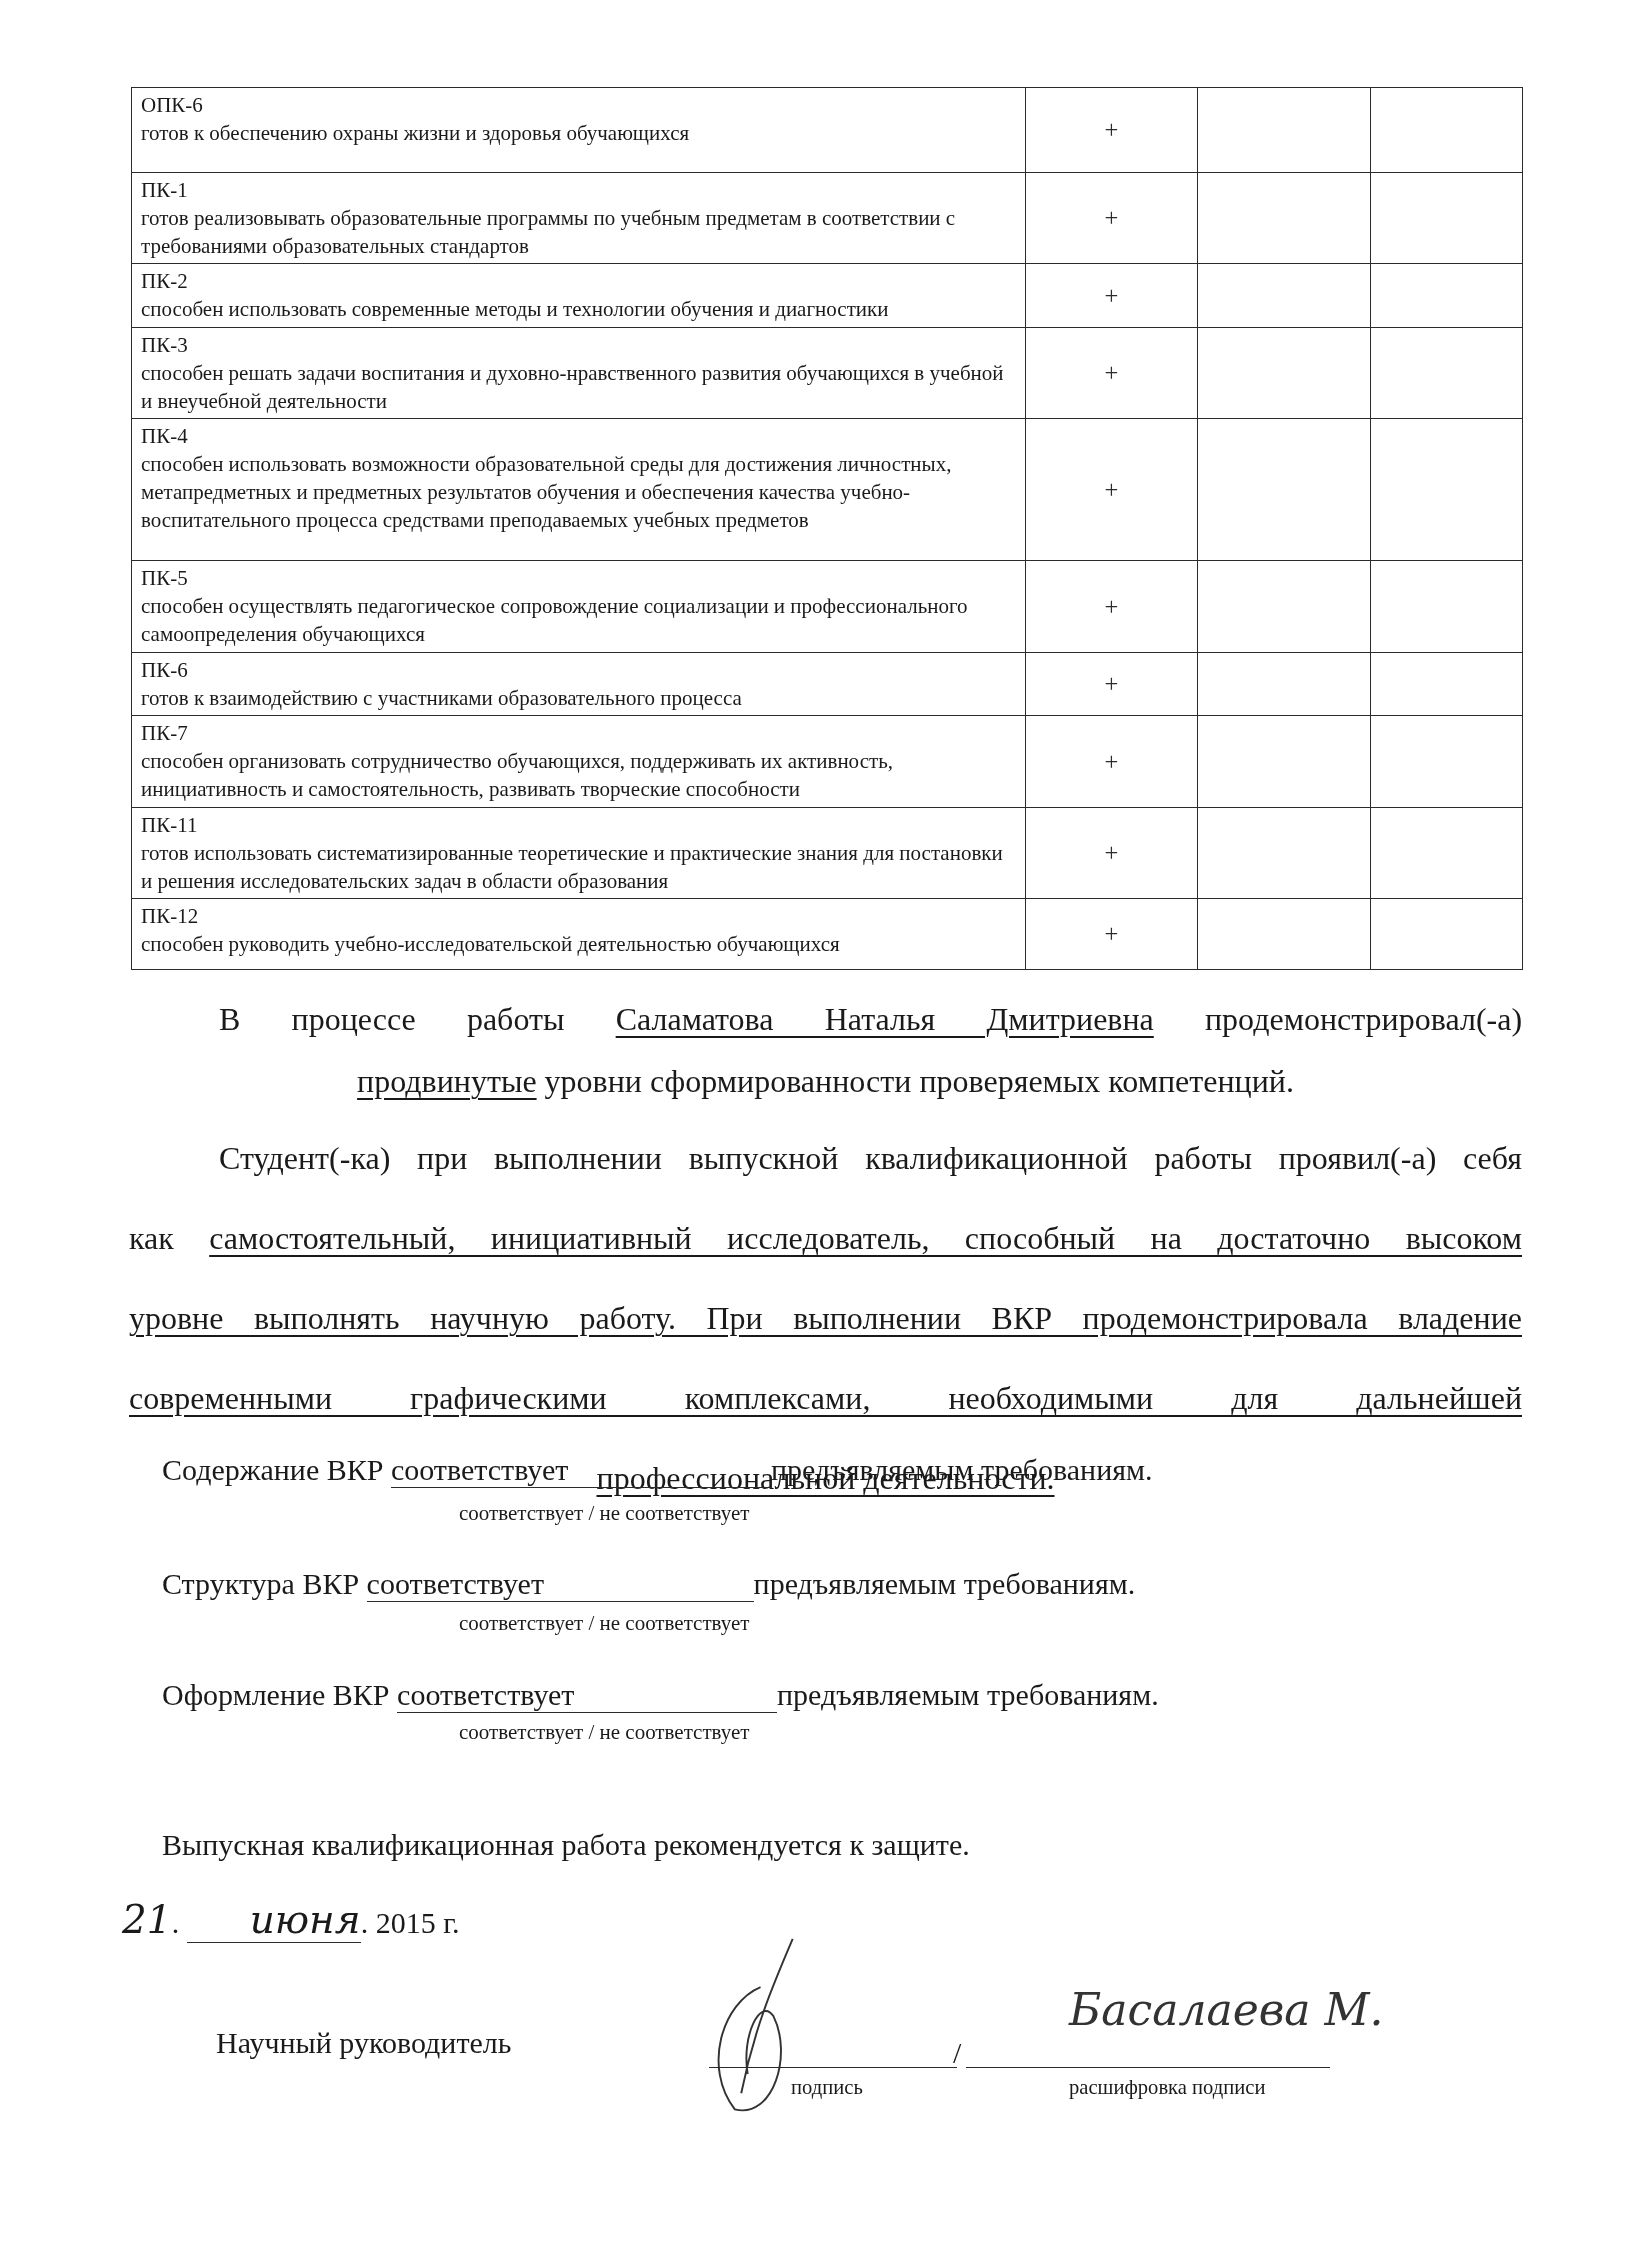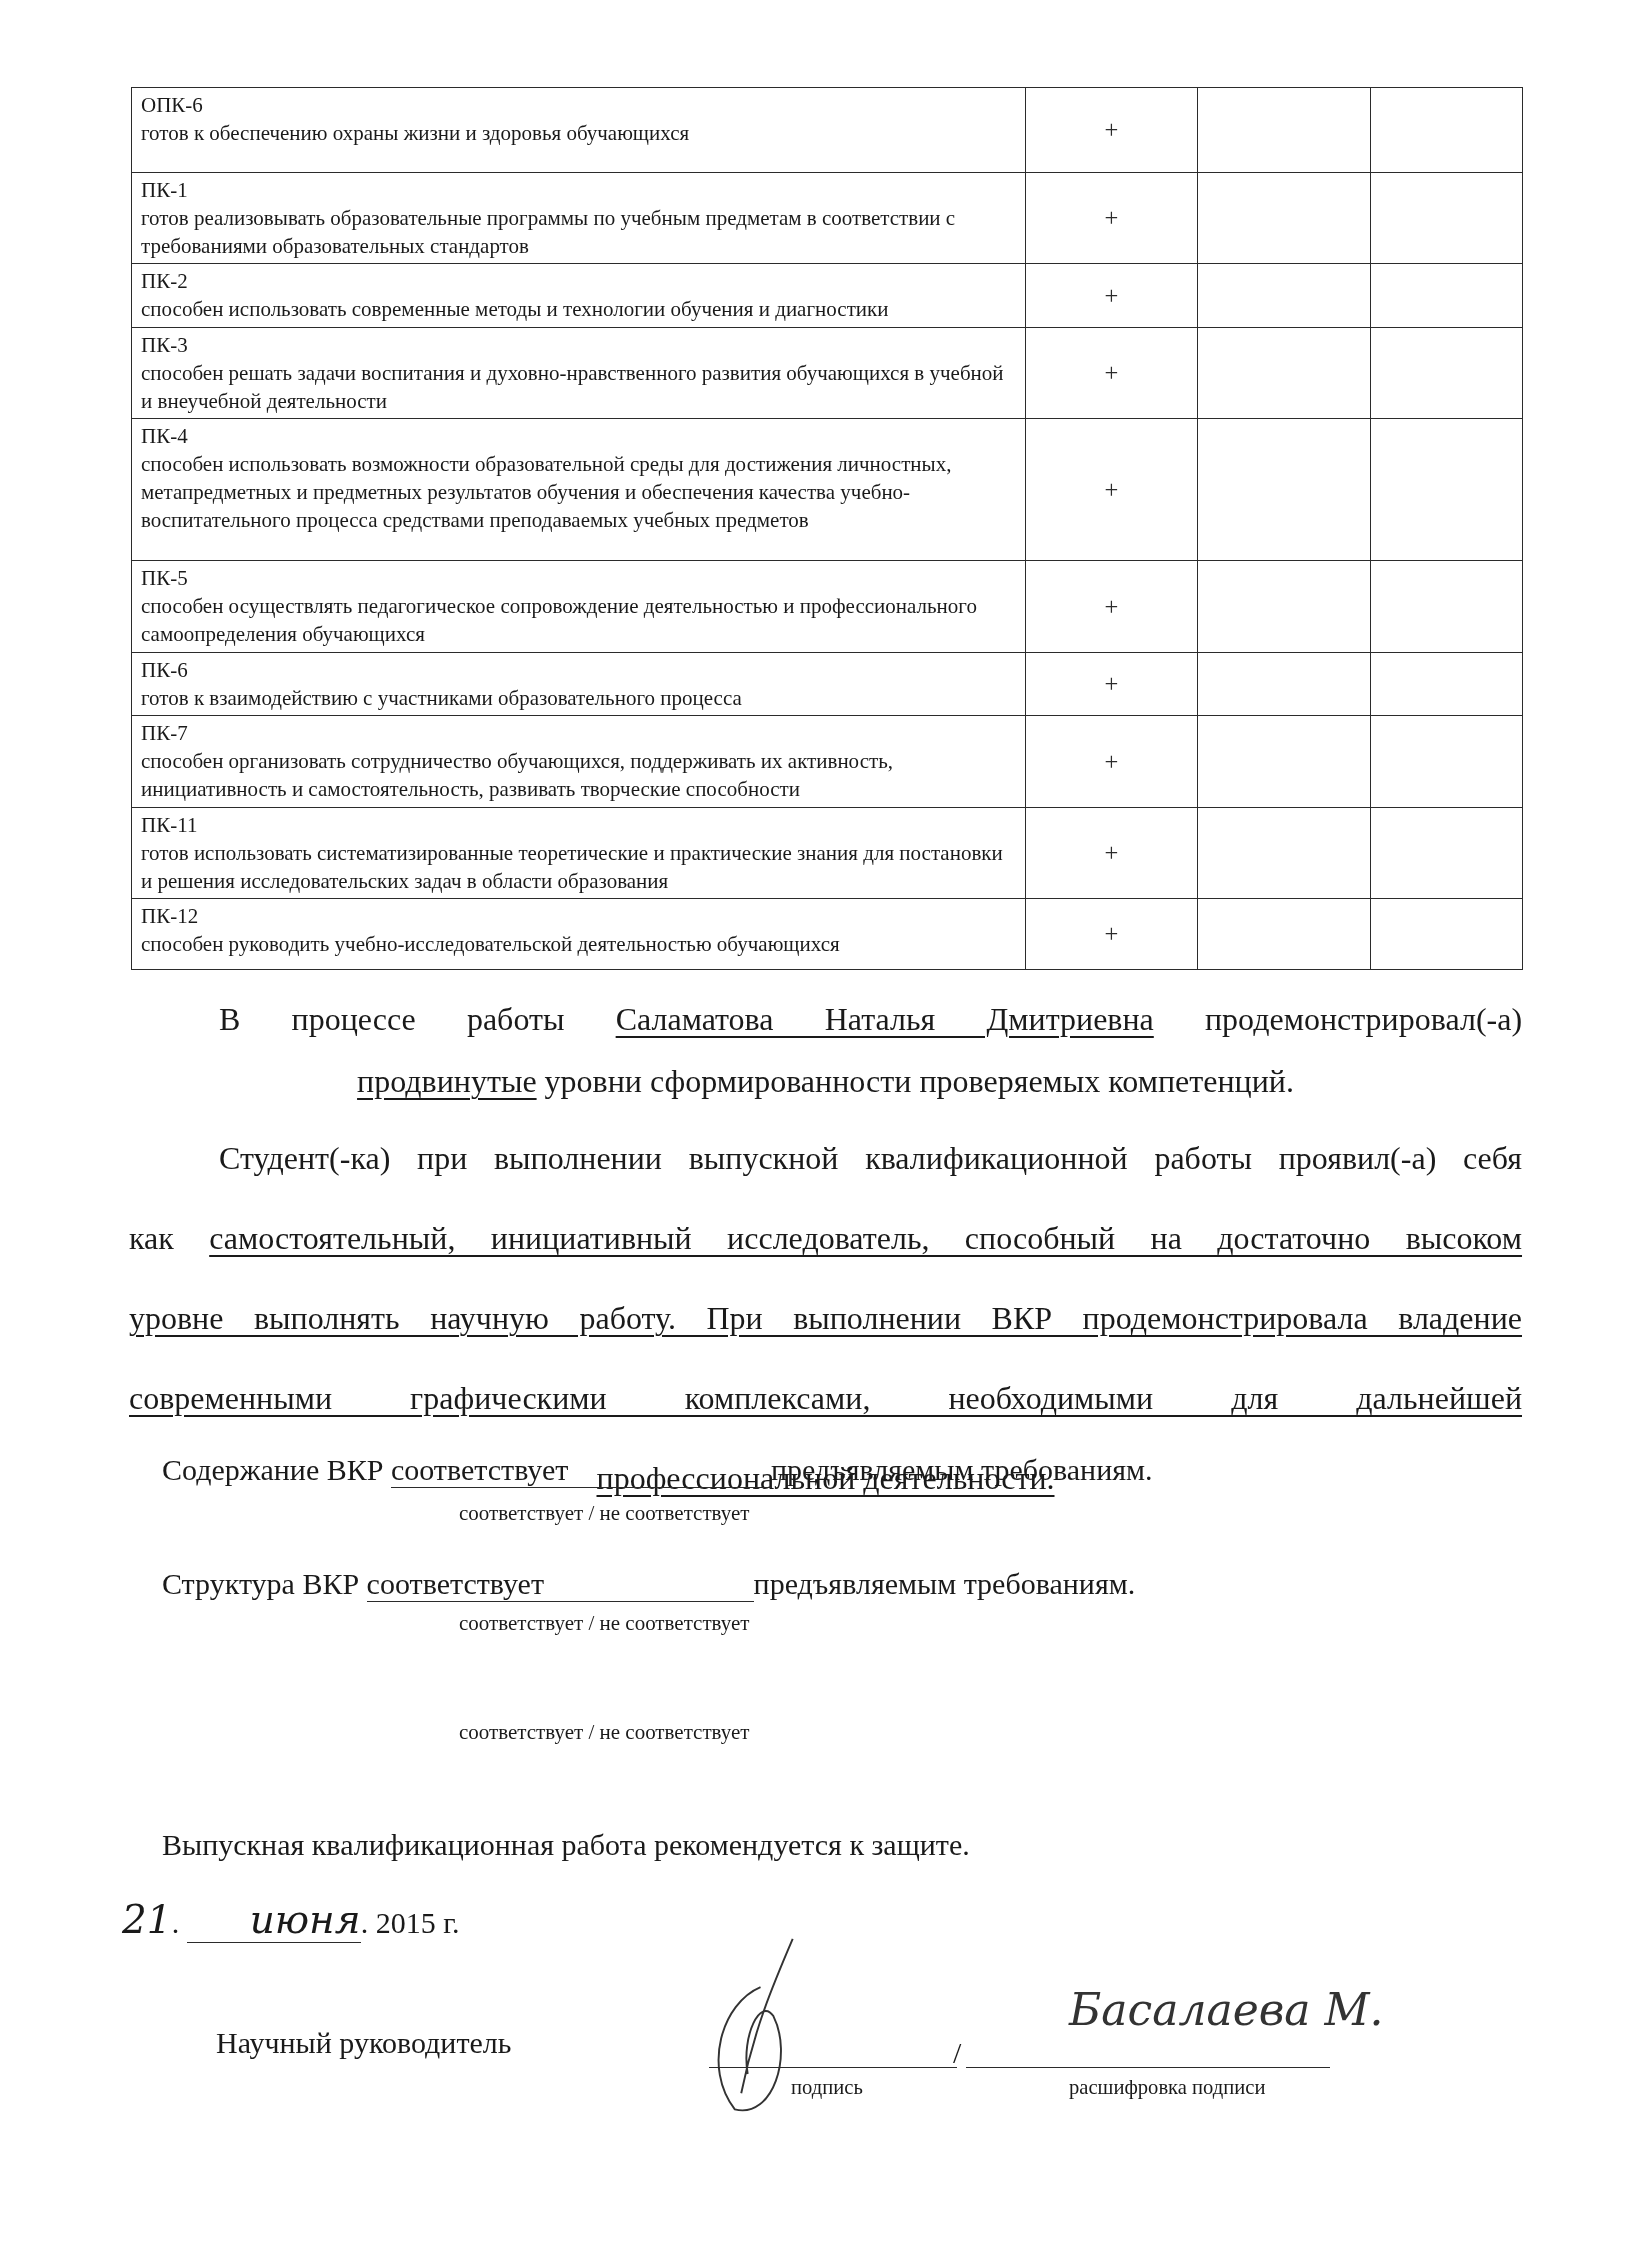--- a/index.html
+++ b/index.html
@@ -102,21 +102,21 @@
           <span class="code">ПК-4</span>
           <span class="text">способен использовать возможности образовательной среды для достижения личностных, метапредметных и предметных результатов обучения и обеспечения качества учебно-воспитательного процесса средствами преподаваемых учебных предметов</span>
         </td>
         <td class="mark">+</td>
         <td class="mark"></td>
         <td class="mark"></td>
       </tr>
       <tr style="height:85px">
         <td class="desc">
           <span class="code">ПК-5</span>
-          <span class="text">способен осуществлять педагогическое сопровождение деятельностью и профессионального самоопределения обучающихся</span>
+          <span class="text">способен осуществлять педагогическое сопровождение социализации и профессионального самоопределения обучающихся</span>
         </td>
         <td class="mark">+</td>
         <td class="mark"></td>
         <td class="mark"></td>
       </tr>
       <tr style="height:57px">
         <td class="desc">
           <span class="code">ПК-6</span>
           <span class="text">готов к взаимодействию с участниками образовательного процесса</span>
         </td>
@@ -172,20 +172,24 @@
     <span class="blank" style="width:380px;"><span>соответствует</span></span><span>предъявляемым требованиям.</span>
   </div>
   <div class="req-hint" style="top:1501px;">соответствует / не соответствует</div>
 
   <div class="req" style="top:1567px;">
     <span>Структура ВКР</span>
     <span class="blank" style="width:387px;"><span>соответствует</span></span><span>предъявляемым требованиям.</span>
   </div>
   <div class="req-hint" style="top:1611px;">соответствует / не соответствует</div>
 
+  <div class="req" style="top:1678px;">
+    <span>Оформление ВКР</span>
+    <span class="blank" style="width:380px;"><span>соответствует</span></span><span>предъявляемым требованиям.</span>
+  </div>
   <div class="req-hint" style="top:1720px;">соответствует / не соответствует</div>
 
   <div class="recommend">Выпускная квалификационная работа рекомендуется к защите.</div>
 
   <div class="date-line">
     <span class="hand">21</span><span>. </span><span class="blank"><span class="hand">июня</span></span><span>. 2015 г.</span>
   </div>
 
   <div class="sup-label">Научный руководитель</div>
 

